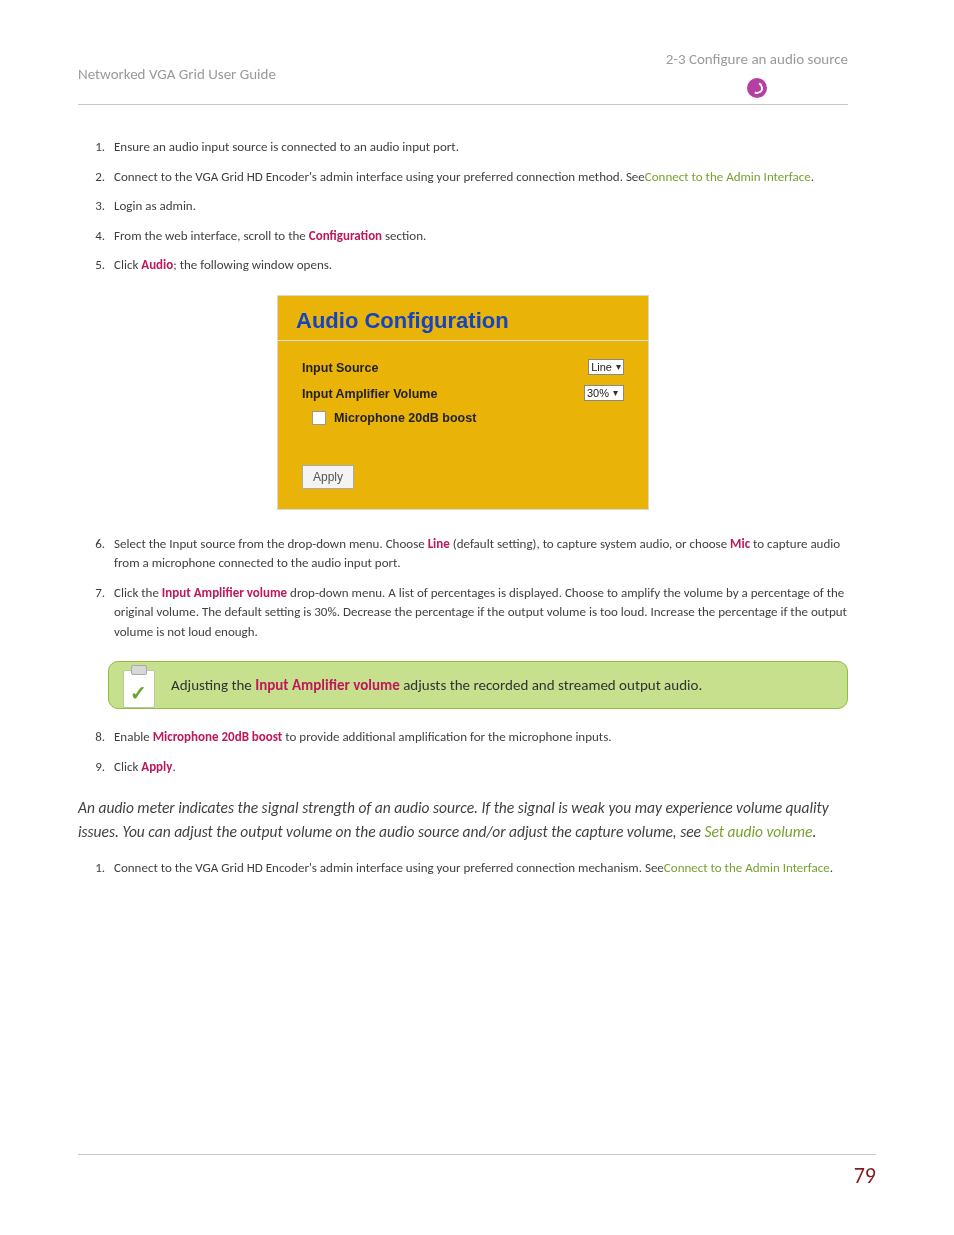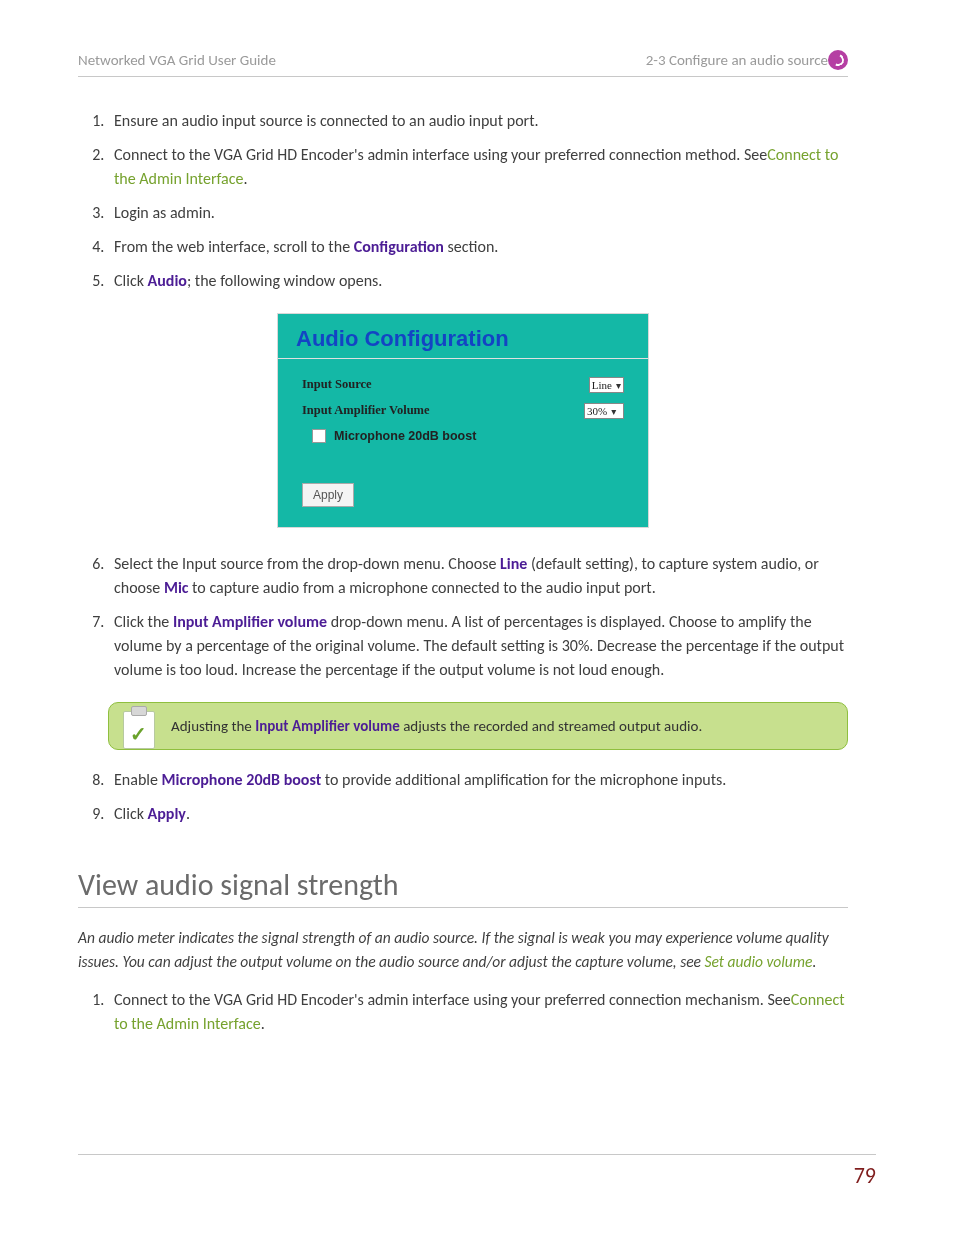--- a/index.html
+++ b/index.html
@@ -22,20 +22,22 @@
     align-items: center;
     border-bottom: 1px solid #c8c8c8;
     padding-bottom: 6px;
     margin-bottom: 32px;
     color: #9a9a9a;
     font-size: 15px;
   }
   .header-right-wrap {
     display: flex;
     align-items: center;
+    gap: 10px;
+    flex-direction: column;
   }
   .swirl {
     width: 20px;
     height: 20px;
     border-radius: 50%;
     background: #b53fa3;
     position: relative;
   }
   .swirl::after{
     content:"";
@@ -44,61 +46,60 @@
     width:8px; height:8px;
     border:2px solid #fff;
     border-top-color:transparent;
     border-left-color:transparent;
     border-radius:50%;
     transform:rotate(-20deg);
   }
   ol.steps {
     margin: 0 0 20px 30px;
     padding: 0;
-    font-size: 16px;
+    font-size: 13px;
     line-height: 1.5;
     color: #3f3f3f;
   }
   ol.steps > li {
     margin-bottom: 10px;
     padding-left: 6px;
   }
   ol.steps.continue {
     
   }
-  .bold { font-weight: 700; color:#4c1d95; }
+  .bold { font-weight: 700; color:#be185d; }
   a.link { color: #76a22e; text-decoration: none; }
 
   
   .shot {
     width: 370px;
     margin: 8px auto 24px auto;
     border: 1px solid #d8d8d8;
-    background: #14b8a6;
+    background: #eab308;
     font-family: Verdana, Arial, sans-serif;
   }
   .shot-title {
     color: #1344c4;
     font-weight: 700;
     font-size: 22px;
     padding: 12px 18px 6px 18px;
     border-bottom: 1px solid #e0e0e0;
     margin-bottom: 18px;
   }
   .shot-body {
     padding: 0 24px 20px 24px;
     font-size: 12.5px;
     color: #222;
   }
   .shot-row {
     display: flex;
     justify-content: space-between;
-    align-items: flex-start;
+    align-items: flex-end;
     margin-bottom: 10px;
-    font-family: Liberation Serif, serif;
   }
   .shot-label { font-weight: 700; }
   .shot-select {
     border: 1px solid #888;
     background: #fff;
     font-size: 11px;
     padding: 1px 2px;
     display:flex;
     align-items:center;
     gap:4px;
@@ -265,21 +266,20 @@
 
   <ol class="steps continue" start="8">
     <li>
       <span>Enable </span><span class="bold">Microphone 20dB boost</span><span> to provide additional amplification for the microphone inputs.</span>
     </li>
     <li>
       <span>Click </span><span class="bold">Apply</span><span>.</span>
     </li>
   </ol>
 
-  <h2 class="section">View audio signal strength</h2>
 
   <p class="body indent">
     <span>An audio meter indicates the signal strength of an audio source. If the signal is weak you may experience volume quality issues. You can adjust the output volume on the audio source and/or adjust the capture volume, see </span><a class="link">Set audio volume</a><span>.</span>
   </p>
 
   <ol class="steps">
     <li>
       <span>Connect to the VGA Grid HD Encoder's admin interface using your preferred connection mechanism. See</span><a class="link">Connect to the Admin Interface</a><span>.</span>
     </li>
   </ol>

